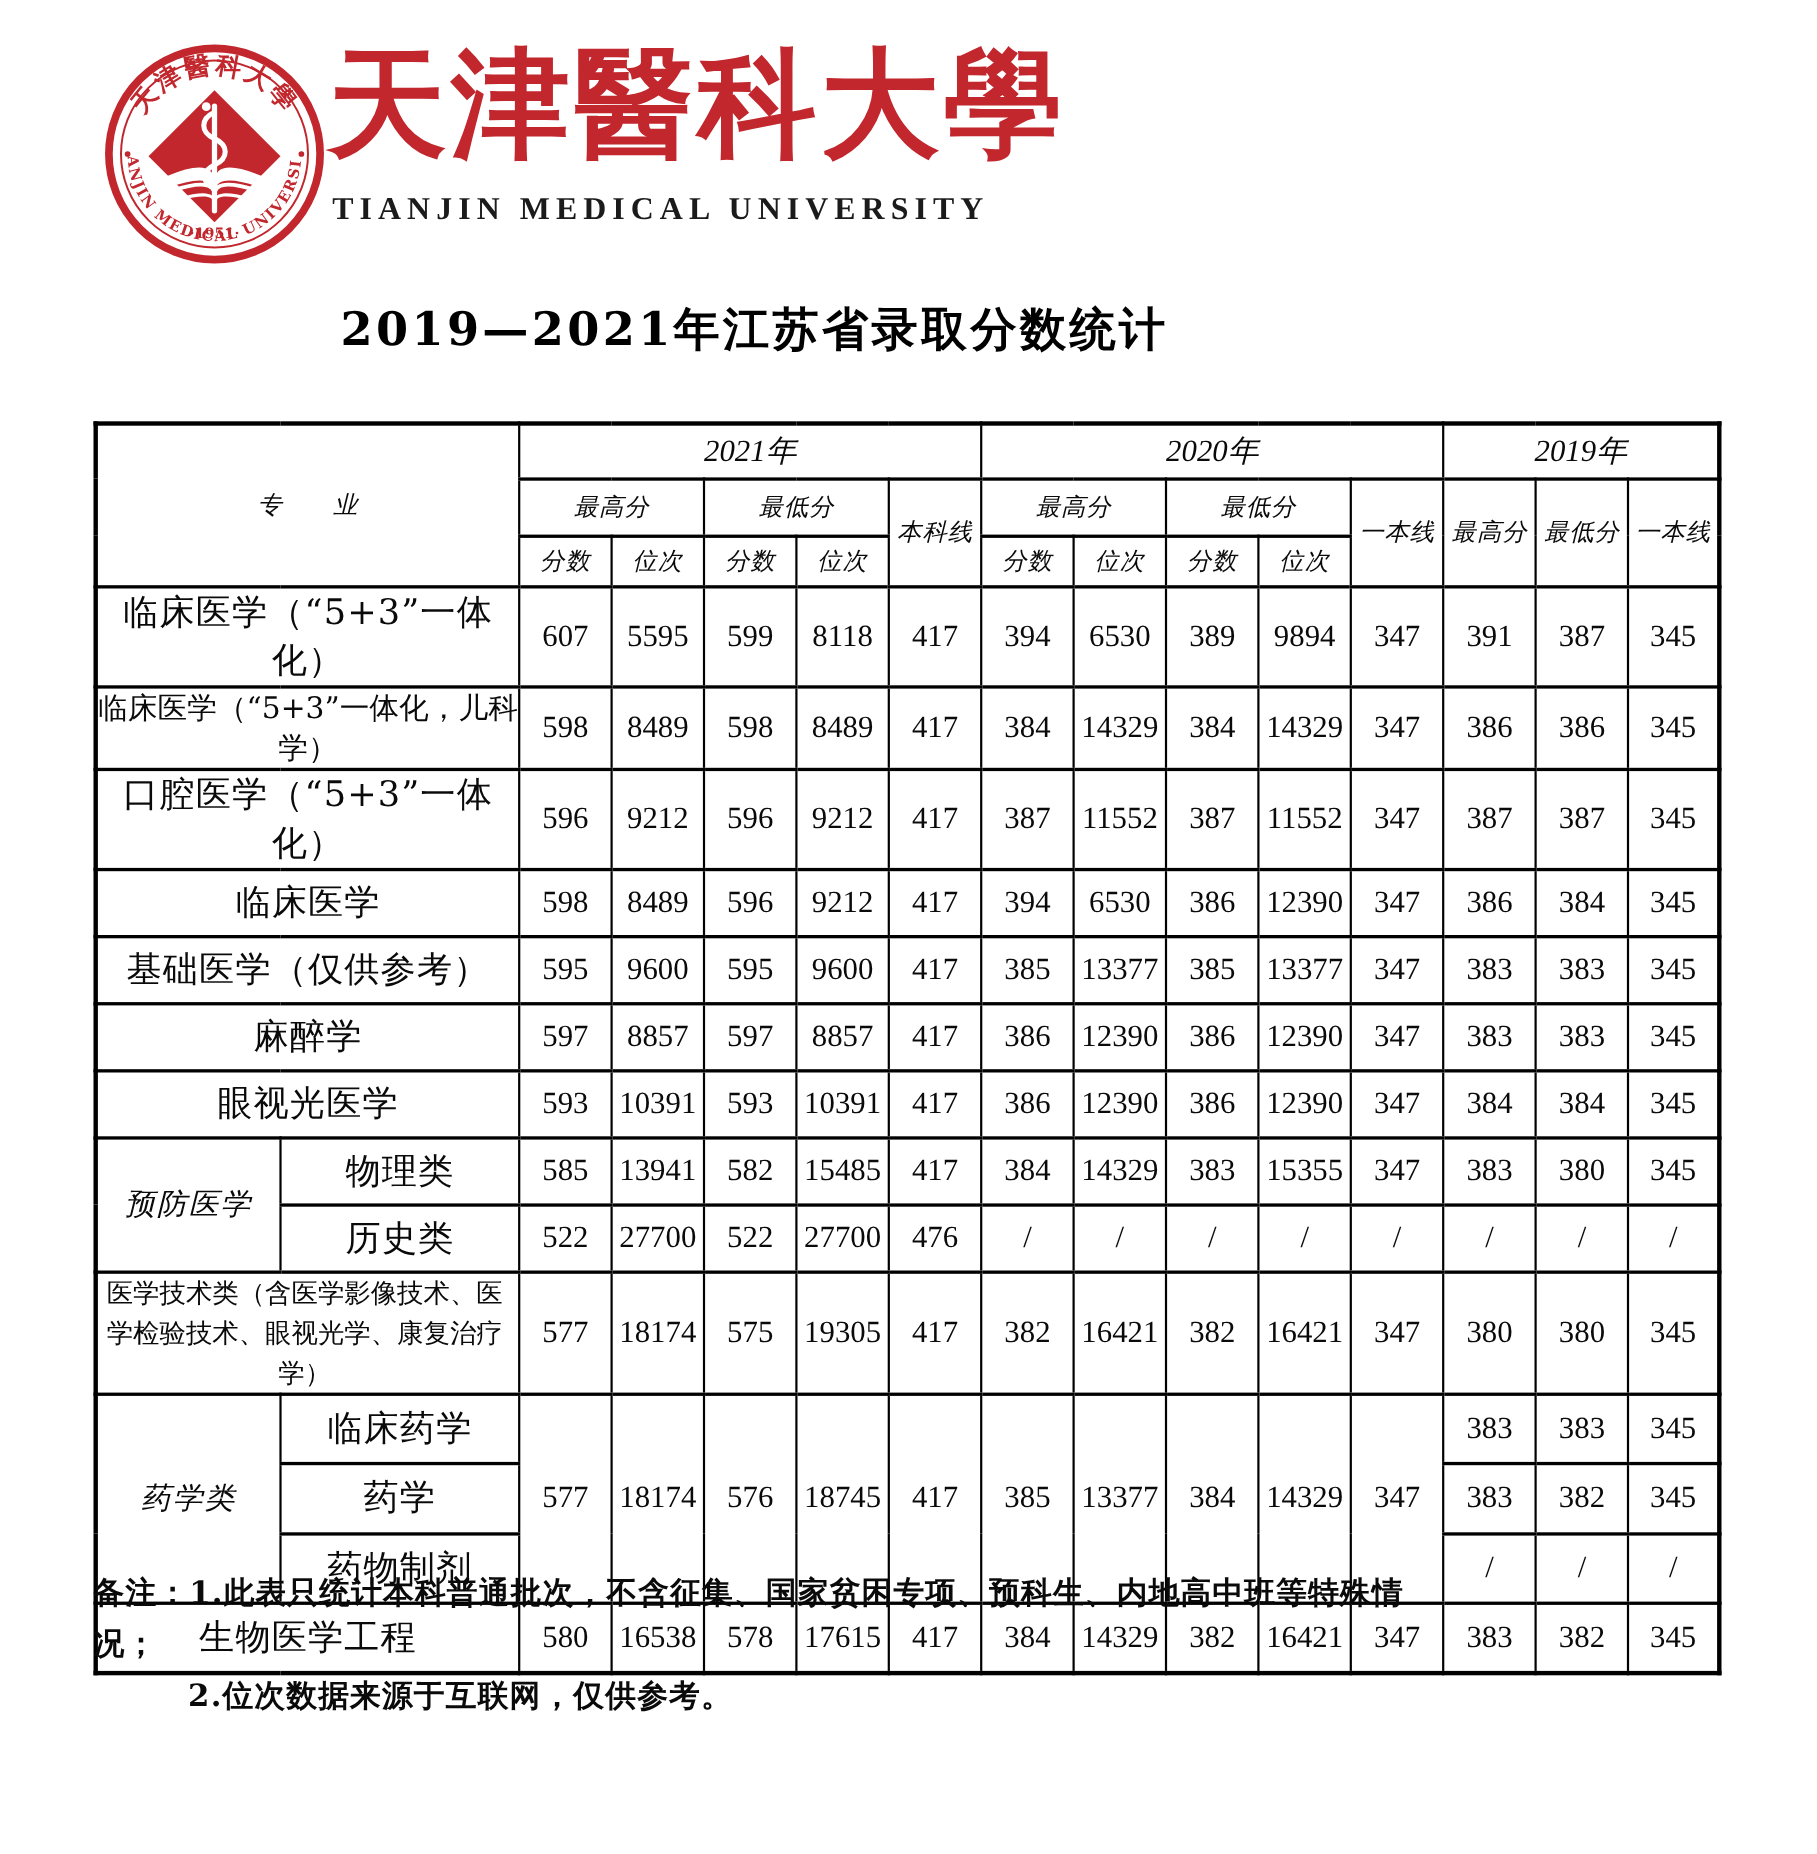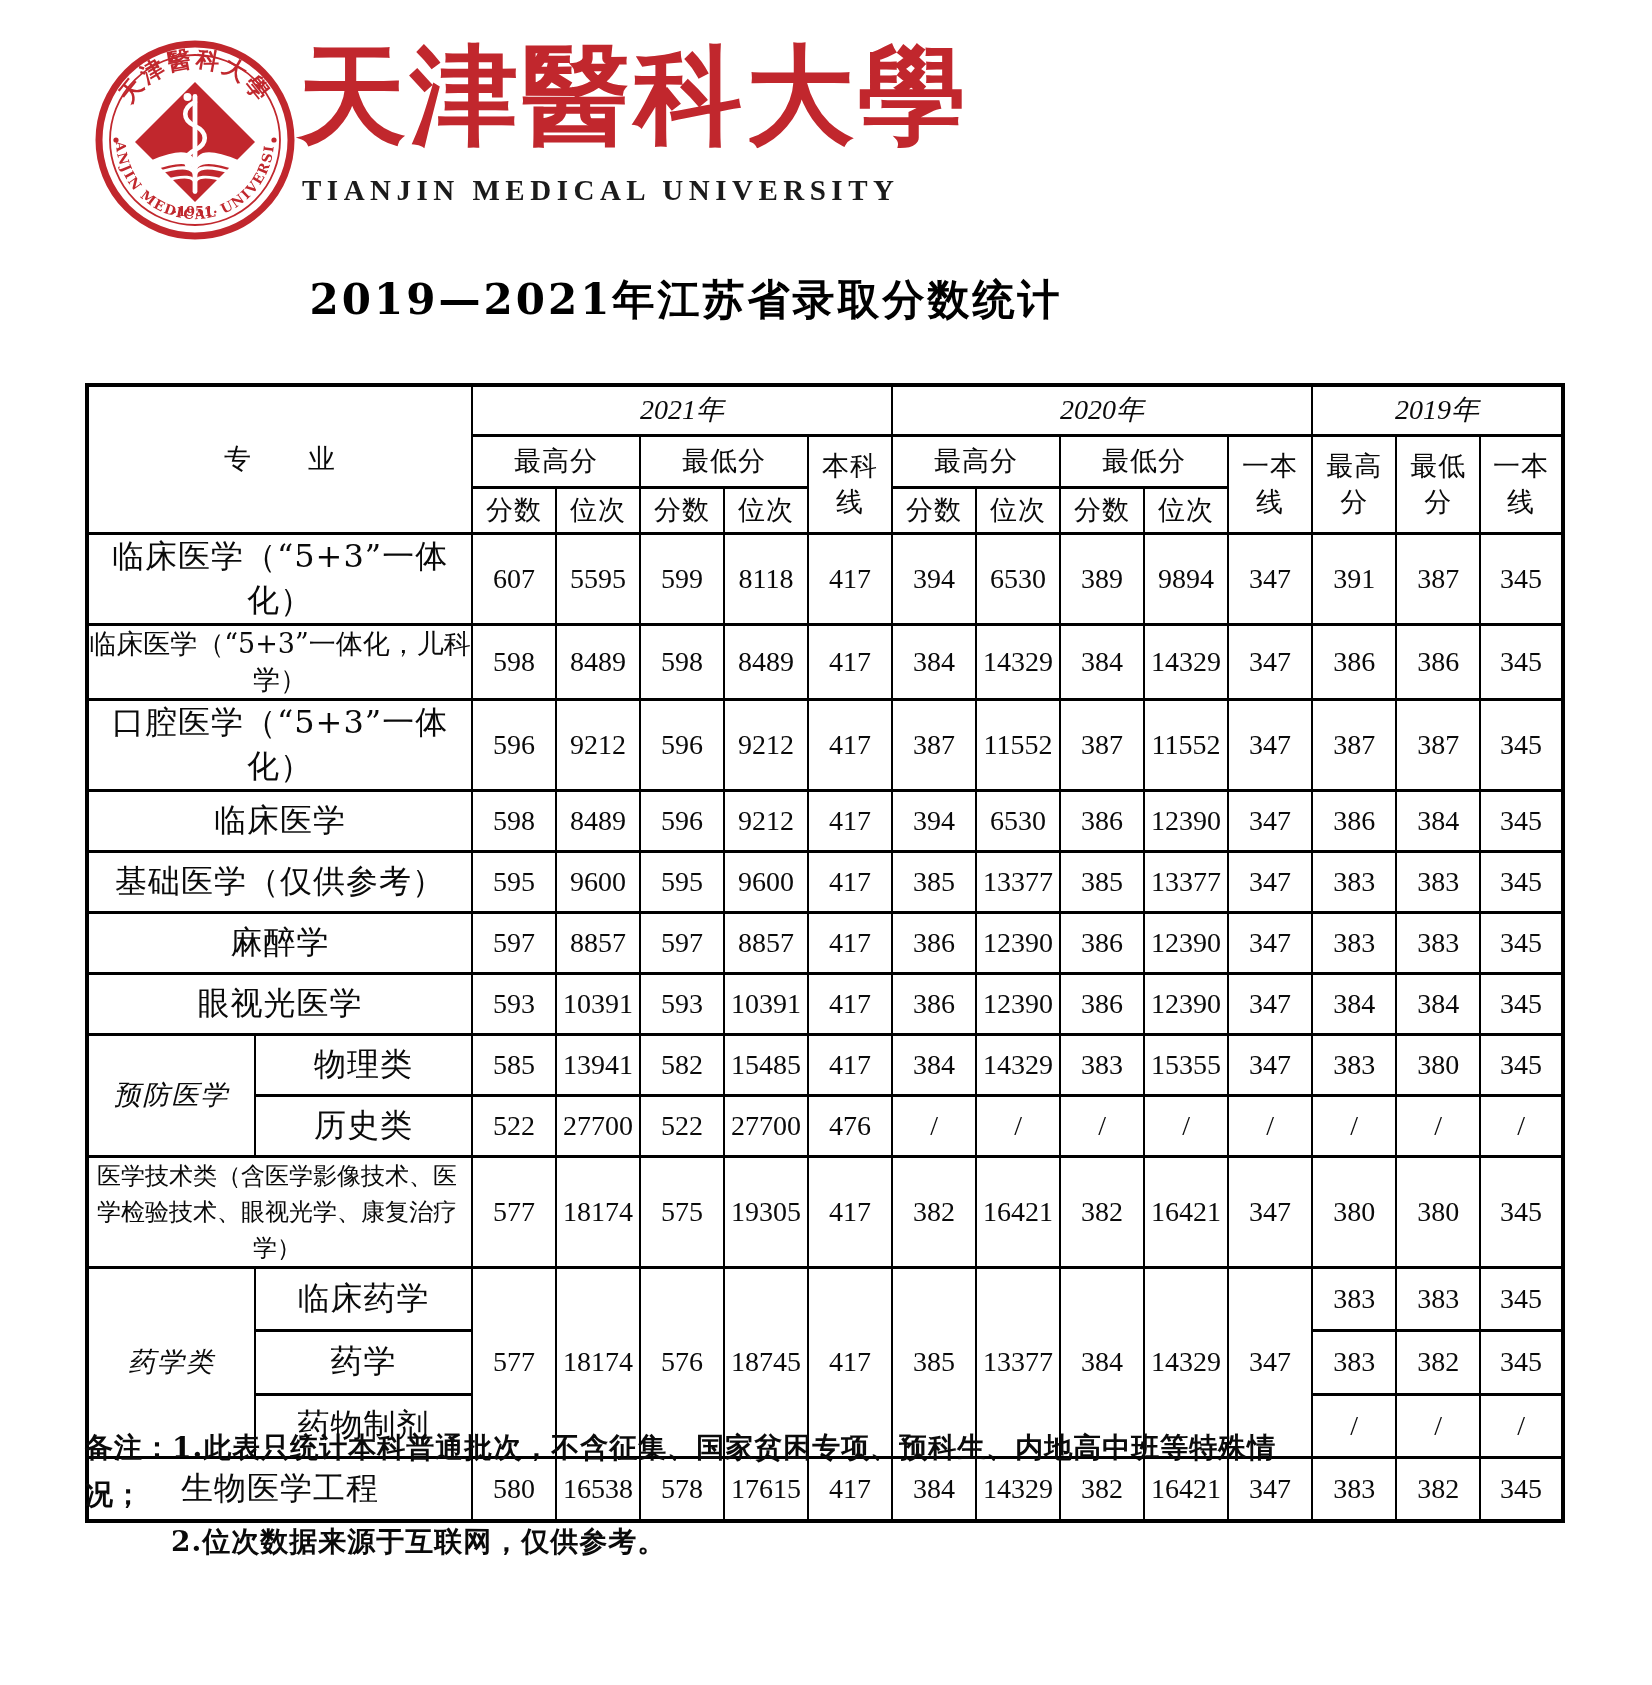--- a/index.html
+++ b/index.html
@@ -29,21 +29,21 @@
   .tbl-wrap{position:absolute;left:85px;top:383px;}
   table.score{
     border-collapse:collapse;table-layout:fixed;width:1480px;
     border:4px solid #000;
   }
   table.score th,table.score td{
     border:2px solid #000;border-top-width:3px;border-bottom-width:3px;
     padding:0;text-align:center;vertical-align:middle;
     font-weight:normal;color:#0a0a0a;overflow:hidden;
   }
-  th.hdr{font-size:27px;letter-spacing:1px;}
+  th.hdr{font-size:22px;letter-spacing:1px;font-style:italic;}
   th.yr{font-size:28px;font-family:"Liberation Serif",serif;letter-spacing:0;font-style:italic;}
   td.num{font-size:28px;font-family:"Liberation Serif","DejaVu Serif",serif;}
   td.name{text-align:left;padding-left:13px;font-size:32px;letter-spacing:1px;}
   td.name.tight{font-size:27px;letter-spacing:0;}
   td.name.small{font-size:24px;letter-spacing:0;line-height:1.5;padding-right:6px;}
   td.gname{text-align:left;padding-left:13px;font-size:27px;letter-spacing:2px;font-style:italic;}
   
   .notes{
     position:absolute;left:85px;top:1424px;width:1200px;
     font-size:28px;line-height:47px;color:#0a0a0a;letter-spacing:1px;font-weight:bold;

